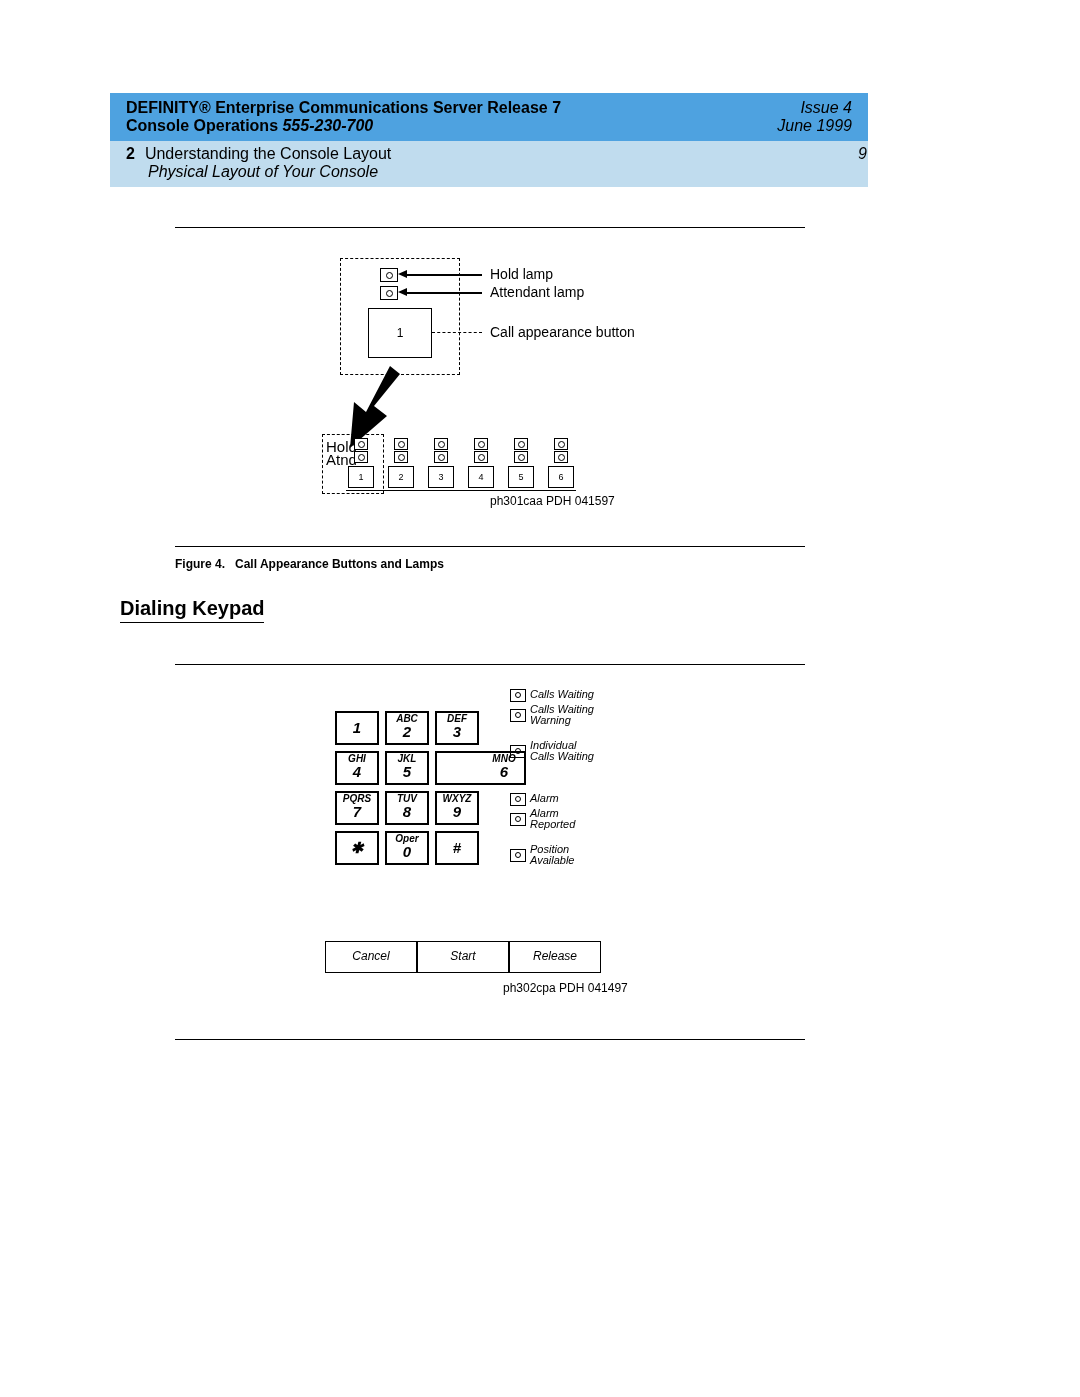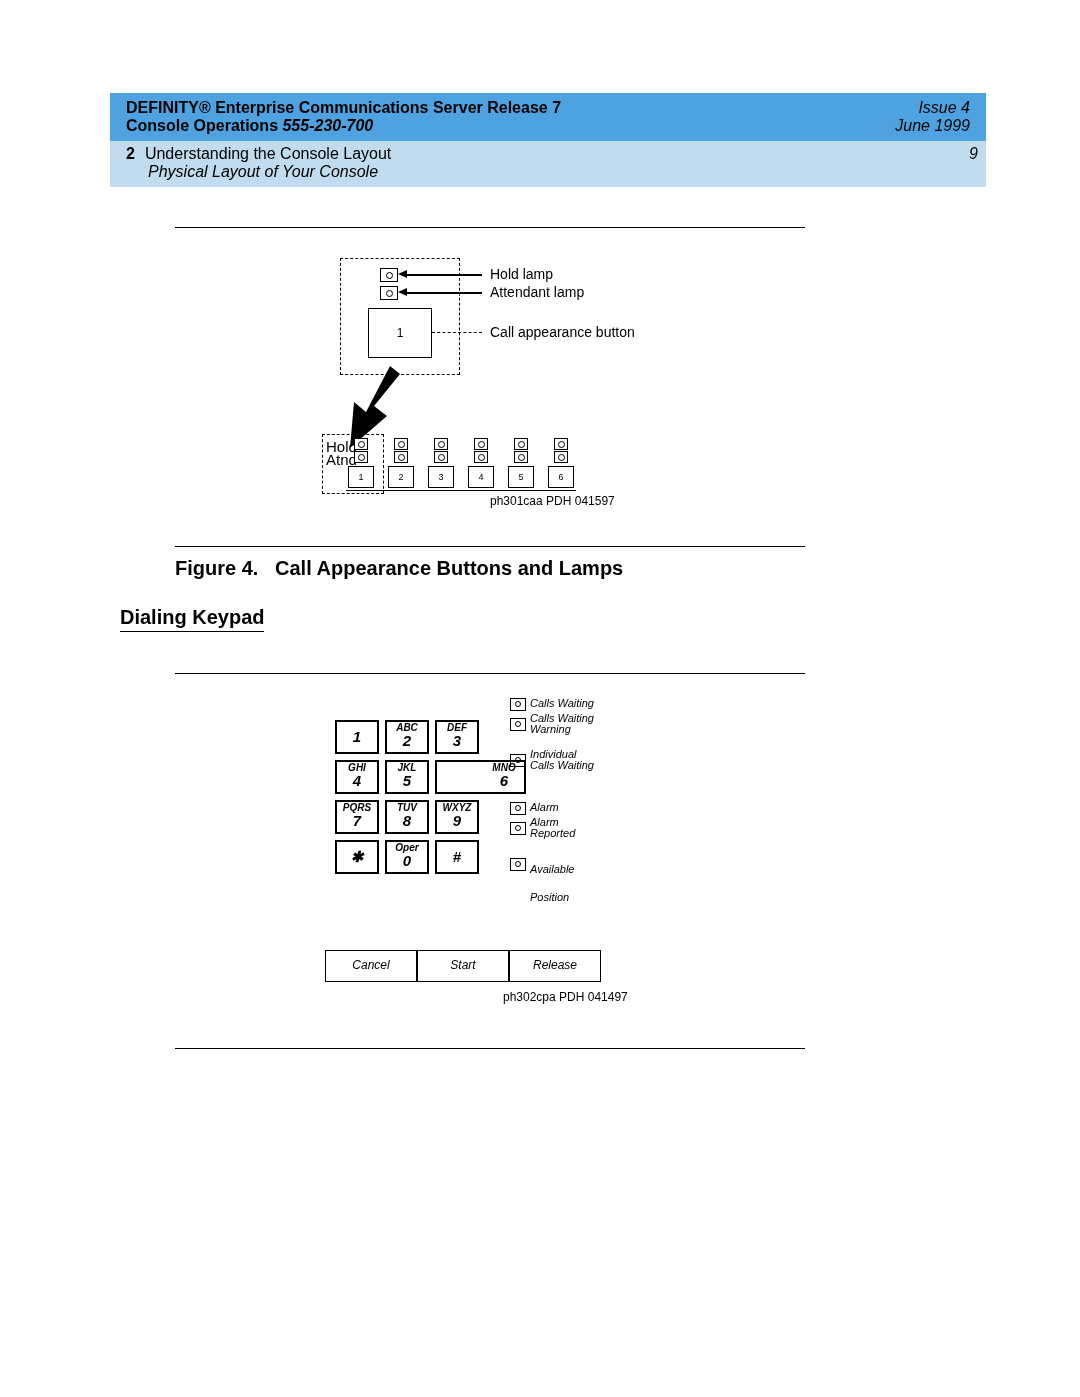--- a/index.html
+++ b/index.html
@@ -10,42 +10,42 @@
     color: #000;
     width: 1080px;
   }
   .page {
     width: 1080px;
     box-sizing: border-box;
     padding: 93px 0 0 0;
   }
   
   .hdr {
-    width: 876px;
+    width: 758px;
     margin-left: 110px;
     background: #c0dcee;
     border-radius: 8px 8px 0 0;
   }
   .hdr-top {
     background: #4ea2e0;
     padding: 6px 16px 6px 16px;
     display: flex;
     justify-content: space-between;
     font-size: 16px;
   }
   .hdr-top .left {
     font-weight: bold;
     color: #000;
   }
   .hdr-top .right {
     font-style: italic;
     text-align: right;
   }
   .hdr-bot {
-    padding: 4px 8px 6px 16px;
+    padding: 4px 1px 6px 16px;
     display: flex;
     justify-content: space-between;
     font-size: 16px;
   }
   .hdr-bot .left .secnum { font-weight: bold; margin-right: 10px;}
   .hdr-bot .left .l2 { font-style: italic; display: block; margin-left: 22px;}
   .hdr-bot .right { font-style: italic; }
   
   .content {
     width: 720px;
@@ -99,21 +99,21 @@
     border-right:9px solid #000;
   }
   
   .strip-label {
     position:absolute; font-size:15px; 
   }
   .strip-ref { position:absolute; font-size:12px; }
   
   .caption {
     font-weight:bold;
-    font-size:20px;
+    font-size:12px;
   }
   .caption .fl { }
   h2.sec {
     font-size:20px; font-weight:bold;
     border-bottom:1.5px solid #000;
     display:inline-block;
     padding-bottom:2px;
     margin-top:26px;
     margin-left:-55px;
   }
@@ -352,21 +352,21 @@
       <div class="status-text" style="left:195px; top:69px;">Calls Waiting</div>
 
       <div class="status-lamp" style="left:175px; top:112px;"></div>
       <div class="status-text" style="left:195px; top:111px;">Alarm</div>
 
       <div class="status-lamp" style="left:175px; top:132px;"></div>
       <div class="status-text" style="left:195px; top:126px;">Alarm</div>
       <div class="status-text" style="left:195px; top:137px;">Reported</div>
 
       <div class="status-lamp" style="left:175px; top:168px;"></div>
-      <div class="status-text" style="left:195px; top:162px;margin-top:39px;">Position</div>
+      <div class="status-text" style="left:195px; top:162px;">Position</div>
       <div class="status-text" style="left:195px; top:173px;">Available</div>
 
       <div class="btn3" style="left:-10px; top:260px; width:90px;">Cancel</div>
       <div class="btn3" style="left:82px;  top:260px; width:90px;">Start</div>
       <div class="btn3" style="left:174px; top:260px; width:90px;">Release</div>
 
       <div class="strip-ref" style="left:168px; top:300px;">ph302cpa PDH 041497</div>
     </div>
 
     <hr class="rule">

